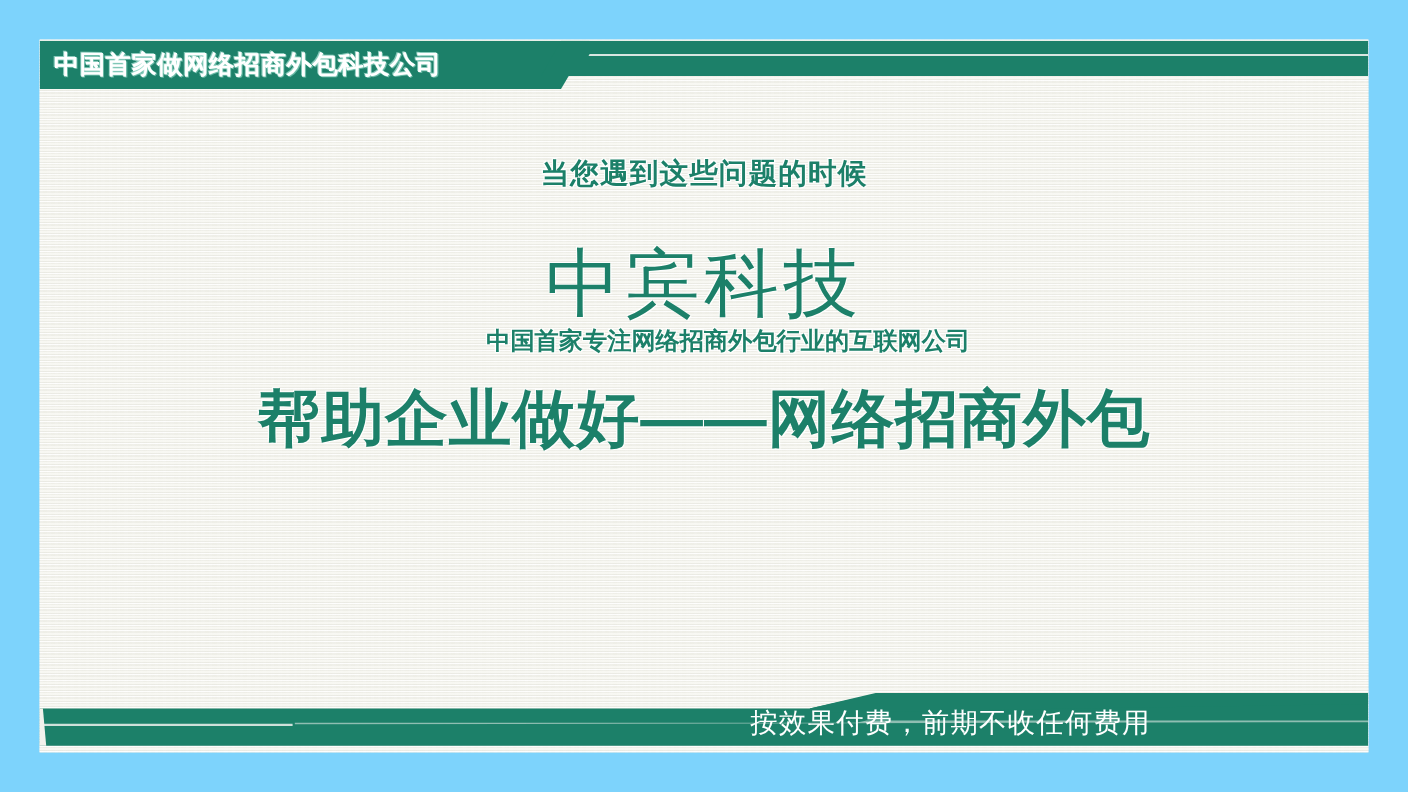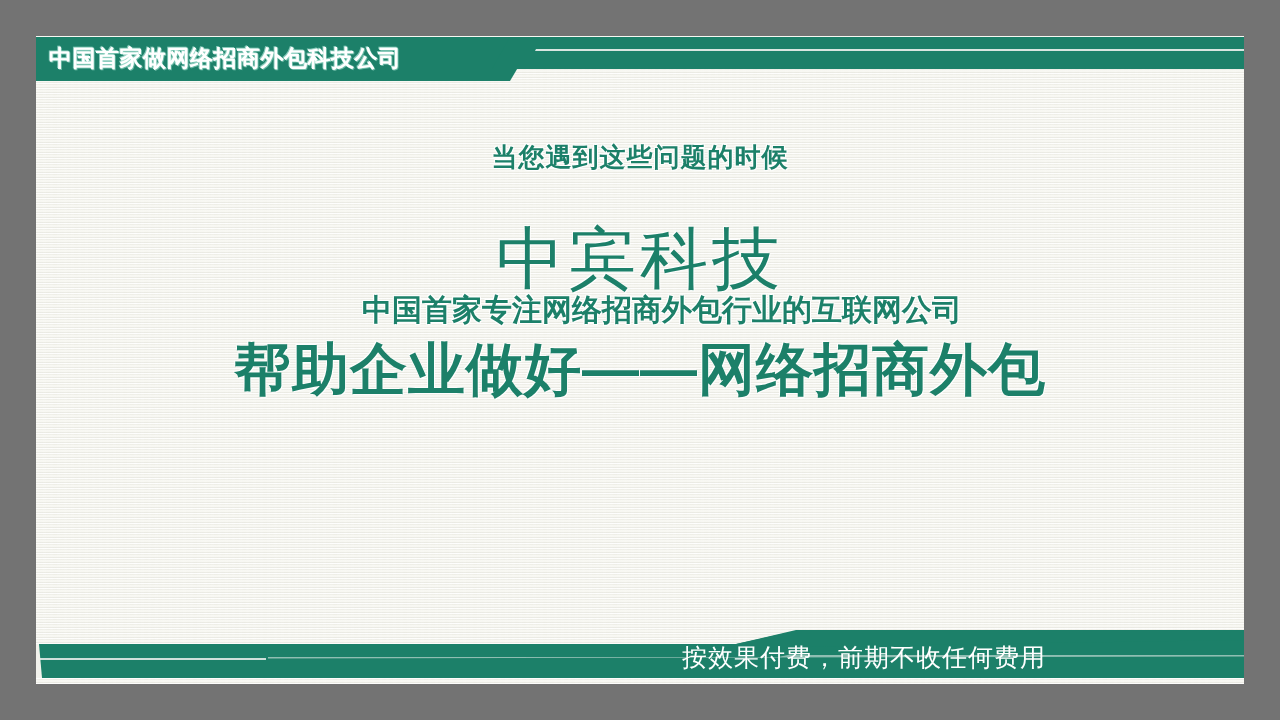--- a/index.html
+++ b/index.html
@@ -9,21 +9,21 @@
     width: 1280px;
     height: 720px;
     overflow: hidden;
     font-family: "Liberation Sans", "DejaVu Sans", sans-serif;
   }
 
   #slide {
     position: relative;
     width: 1280px;
     height: 720px;
-    background: #737373;
+    background: #7dd3fc;
     overflow: hidden;
   }
 
   
   #canvas {
     position: absolute;
     left: 36px;
     top: 36px;
     width: 1208px;
     height: 648px;
@@ -129,35 +129,35 @@
     line-height: 76px;
     color: #1c8069;
     letter-spacing: 4px;
     text-shadow:
       1px 1px 0 rgba(255,255,255,0.85),
       -1px -1px 0 rgba(255,255,255,0.85);
   }
 
   #tagline {
     margin-top: -6px;
-    font-size: 30px;
+    font-size: 22px;
     font-weight: bold;
     line-height: 40px;
     color: #1c8069;
     letter-spacing: 0px;
     text-shadow:
       1px 1px 0 rgba(255,255,255,0.9),
       -1px -1px 0 rgba(255,255,255,0.9),
       1px -1px 0 rgba(255,255,255,0.8),
       -1px 1px 0 rgba(255,255,255,0.8);
     padding-left: 44px;
   }
 
   #promise {
-    margin-top: 4px;
+    margin-top: 16px;
     font-size: 57px;
     font-weight: bold;
     line-height: 70px;
     color: #1c8069;
     letter-spacing: 1px;
     text-shadow:
       1px 1px 0 rgba(255,255,255,0.85),
       -1px -1px 0 rgba(255,255,255,0.85);
   }
 </style>

